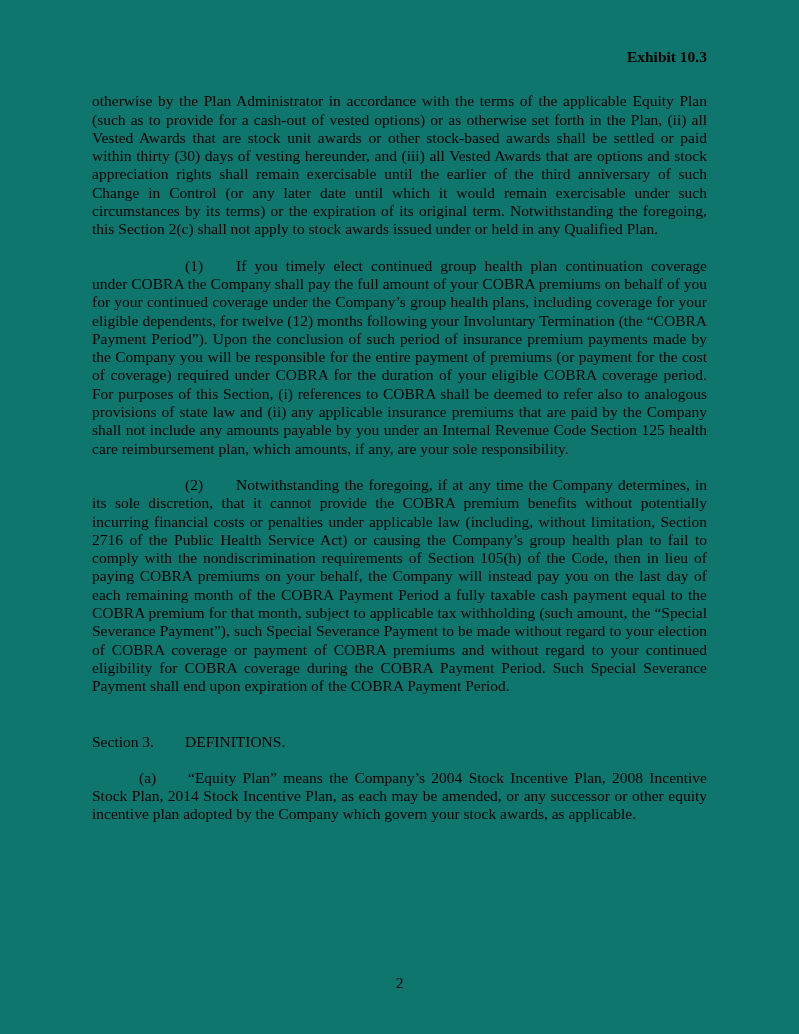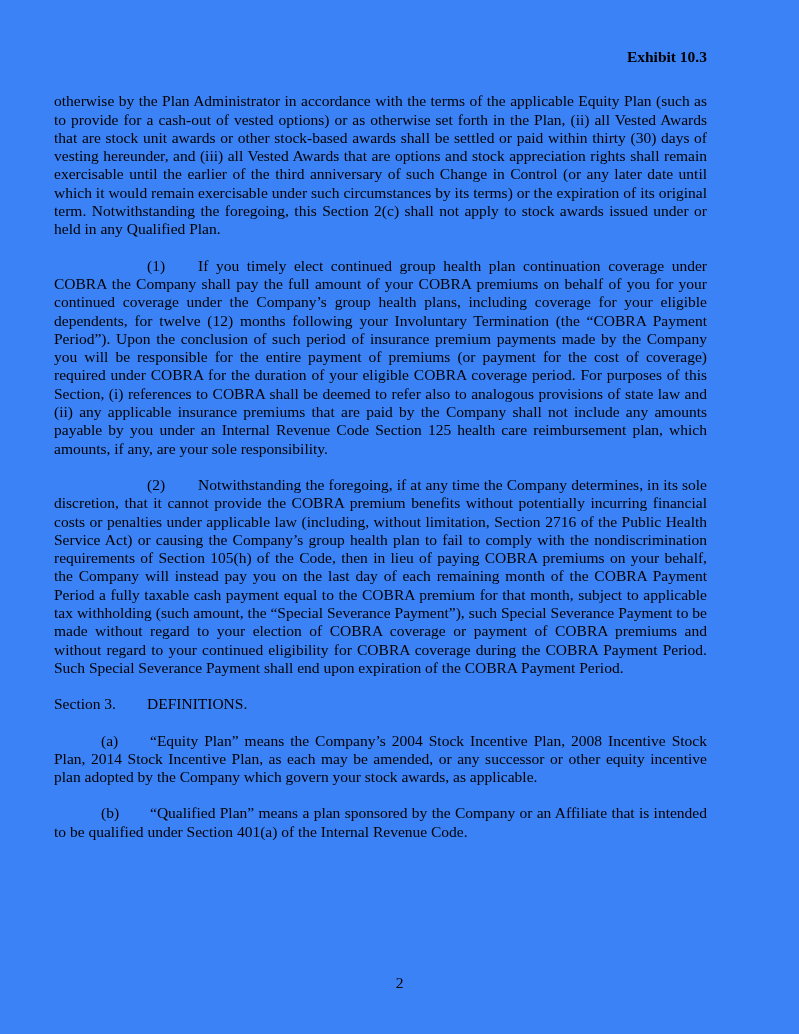--- a/index.html
+++ b/index.html
@@ -4,23 +4,23 @@
 <style>
   html, body {
     margin: 0;
     padding: 0;
     background: #ffffff;
   }
   .page {
     position: relative;
     width: 799px;
     height: 1034px;
-    background: #3b82f6;
+    background: #0f766e;
     box-sizing: border-box;
-    padding: 48px 92px 0 54px;
+    padding: 48px 92px 0 92px;
     font-family: "Liberation Serif", serif;
     font-size: 15.5px;
     line-height: 18.3px;
     color: #000000;
   }
   .doc-header {
     text-align: right;
     font-weight: bold;
     margin: 0 0 26px 0;
   }
@@ -32,21 +32,21 @@
     display: inline-block;
     height: 1px;
   }
   .t-half { width: 47px; }
   .t-one  { width: 93px; }
   .lbl {
     display: inline-block;
   }
   .lbl-half { width: 49px; }
   .lbl-one  { width: 51px; }
-  .lbl-section { width: 93px; }
+  .lbl-section { width: 93px; margin-top: 19px; }
   .underlined { }
   .page-number {
     position: absolute;
     left: 0;
     right: 0;
     bottom: 42px;
     text-align: center;
   }
 </style>
 </head>
@@ -60,17 +60,16 @@
 
 
   <p class="para"><span class="tab t-one"></span><span class="lbl lbl-one">(1)</span><span>If you timely elect continued group health plan continuation coverage under COBRA the Company shall pay the full amount of your COBRA premiums on behalf of you for your continued coverage under the Company’s group health plans, including coverage for your eligible dependents, for twelve (12) months following your Involuntary Termination (the “COBRA Payment Period”). Upon the conclusion of such period of insurance premium payments made by the Company you will be responsible for the entire payment of premiums (or payment for the cost of coverage) required under COBRA for the duration of your eligible COBRA coverage period. For purposes of this Section, (i) references to COBRA shall be deemed to refer also to analogous provisions of state law and (ii) any applicable insurance premiums that are paid by the Company shall not include any amounts payable by you under an Internal Revenue Code Section 125 health care reimbursement plan, which amounts, if any, are your sole responsibility.</span></p>
 
   <p class="para"><span class="tab t-one"></span><span class="lbl lbl-one">(2)</span><span>Notwithstanding the foregoing, if at any time the Company determines, in its sole discretion, that it cannot provide the COBRA premium benefits without potentially incurring financial costs or penalties under applicable law (including, without limitation, Section 2716 of the Public Health Service Act) or causing the Company’s group health plan to fail to comply with the nondiscrimination requirements of Section 105(h) of the Code, then in lieu of paying COBRA premiums on your behalf, the Company will instead pay you on the last day of each remaining month of the COBRA Payment Period a fully taxable cash payment equal to the COBRA premium for that month, subject to applicable tax withholding (such amount, the “Special Severance Payment”), such Special Severance Payment to be made without regard to your election of COBRA coverage or payment of COBRA premiums and without regard to your continued eligibility for COBRA coverage during the COBRA Payment Period. Such Special Severance Payment shall end upon expiration of the COBRA Payment Period.</span></p>
 
   <p class="para"><span class="lbl lbl-section">Section 3.</span><span class="underlined">DEFINITIONS.</span></p>
 
   <p class="para"><span class="tab t-half"></span><span class="lbl lbl-half">(a)</span><span>“Equity Plan” means the Company’s 2004 Stock Incentive Plan, 2008 Incentive Stock Plan, 2014 Stock Incentive Plan, as each may be amended, or any successor or other equity incentive plan adopted by the Company which govern your stock awards, as applicable.</span></p>
 
-  <p class="para"><span class="tab t-half"></span><span class="lbl lbl-half">(b)</span><span>“Qualified Plan” means a plan sponsored by the Company or an Affiliate that is intended to be qualified under Section 401(a) of the Internal Revenue Code.</span></p>
 
   <div class="page-number">2</div>
 
 </div>
 
 </body></html>

